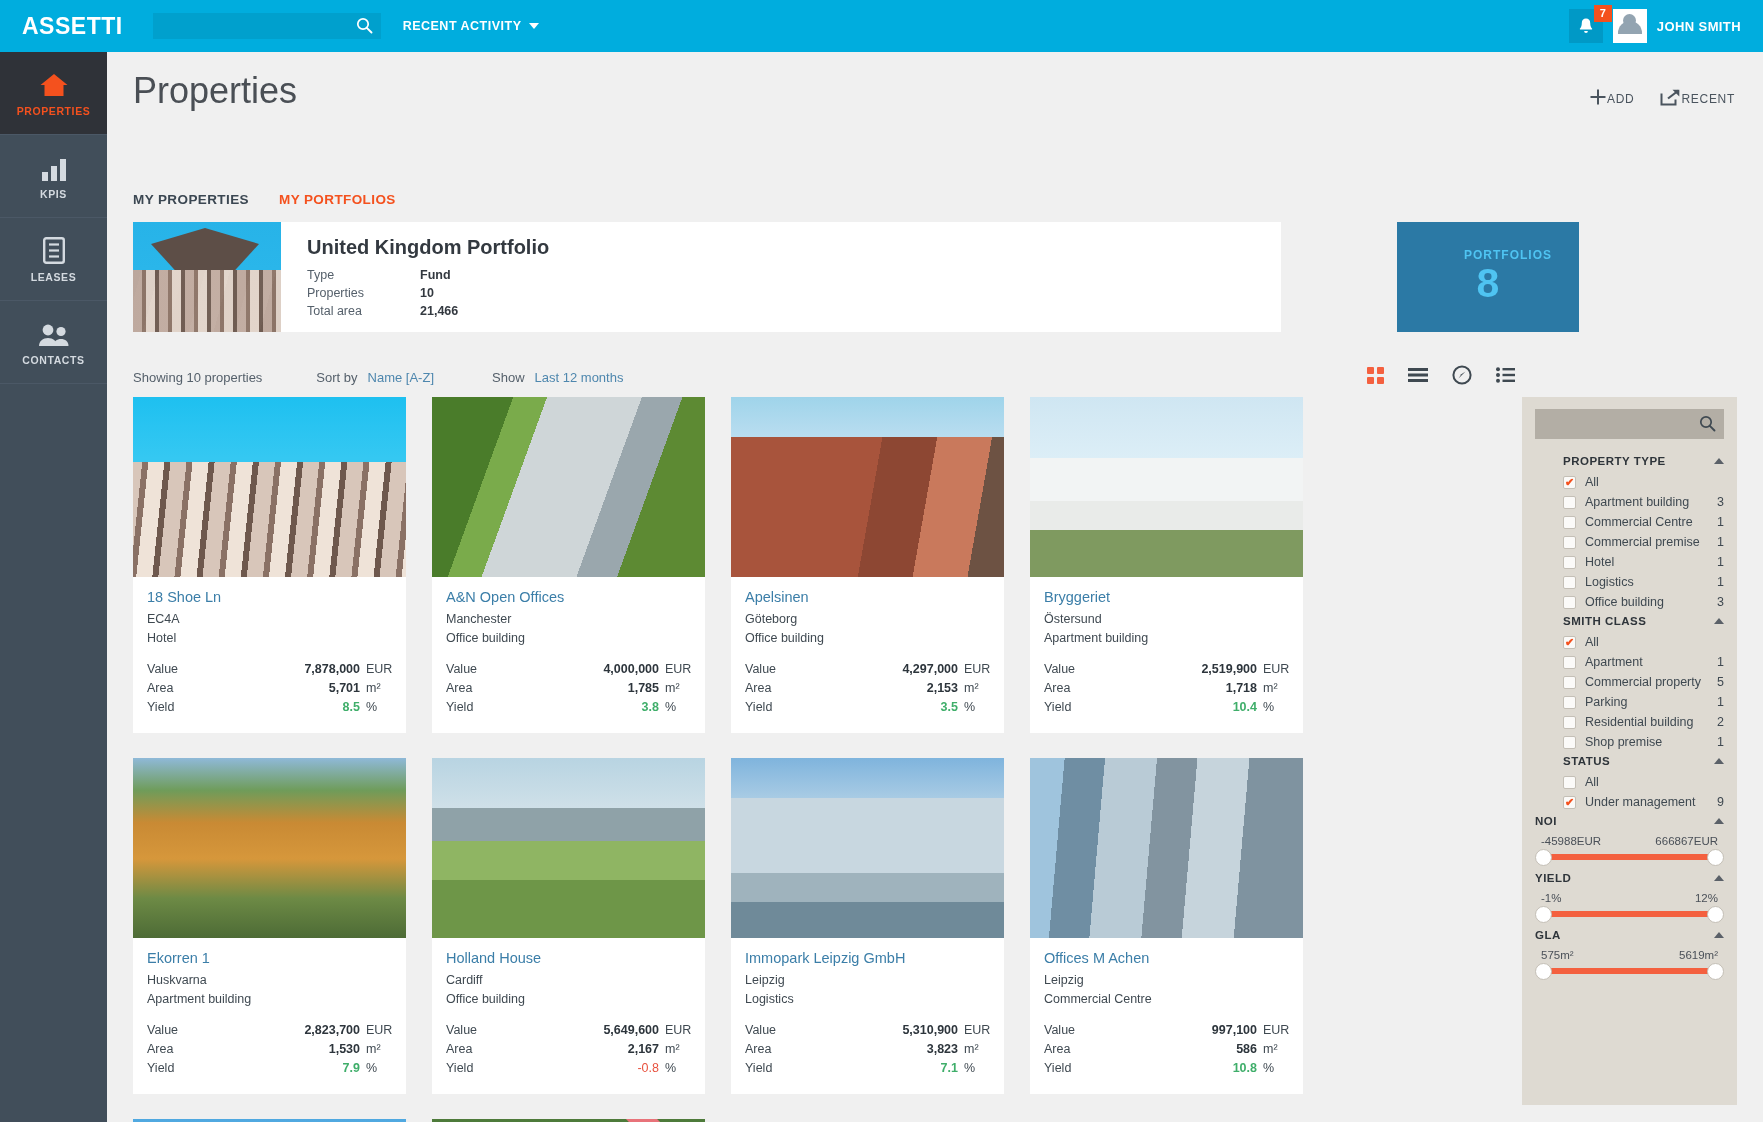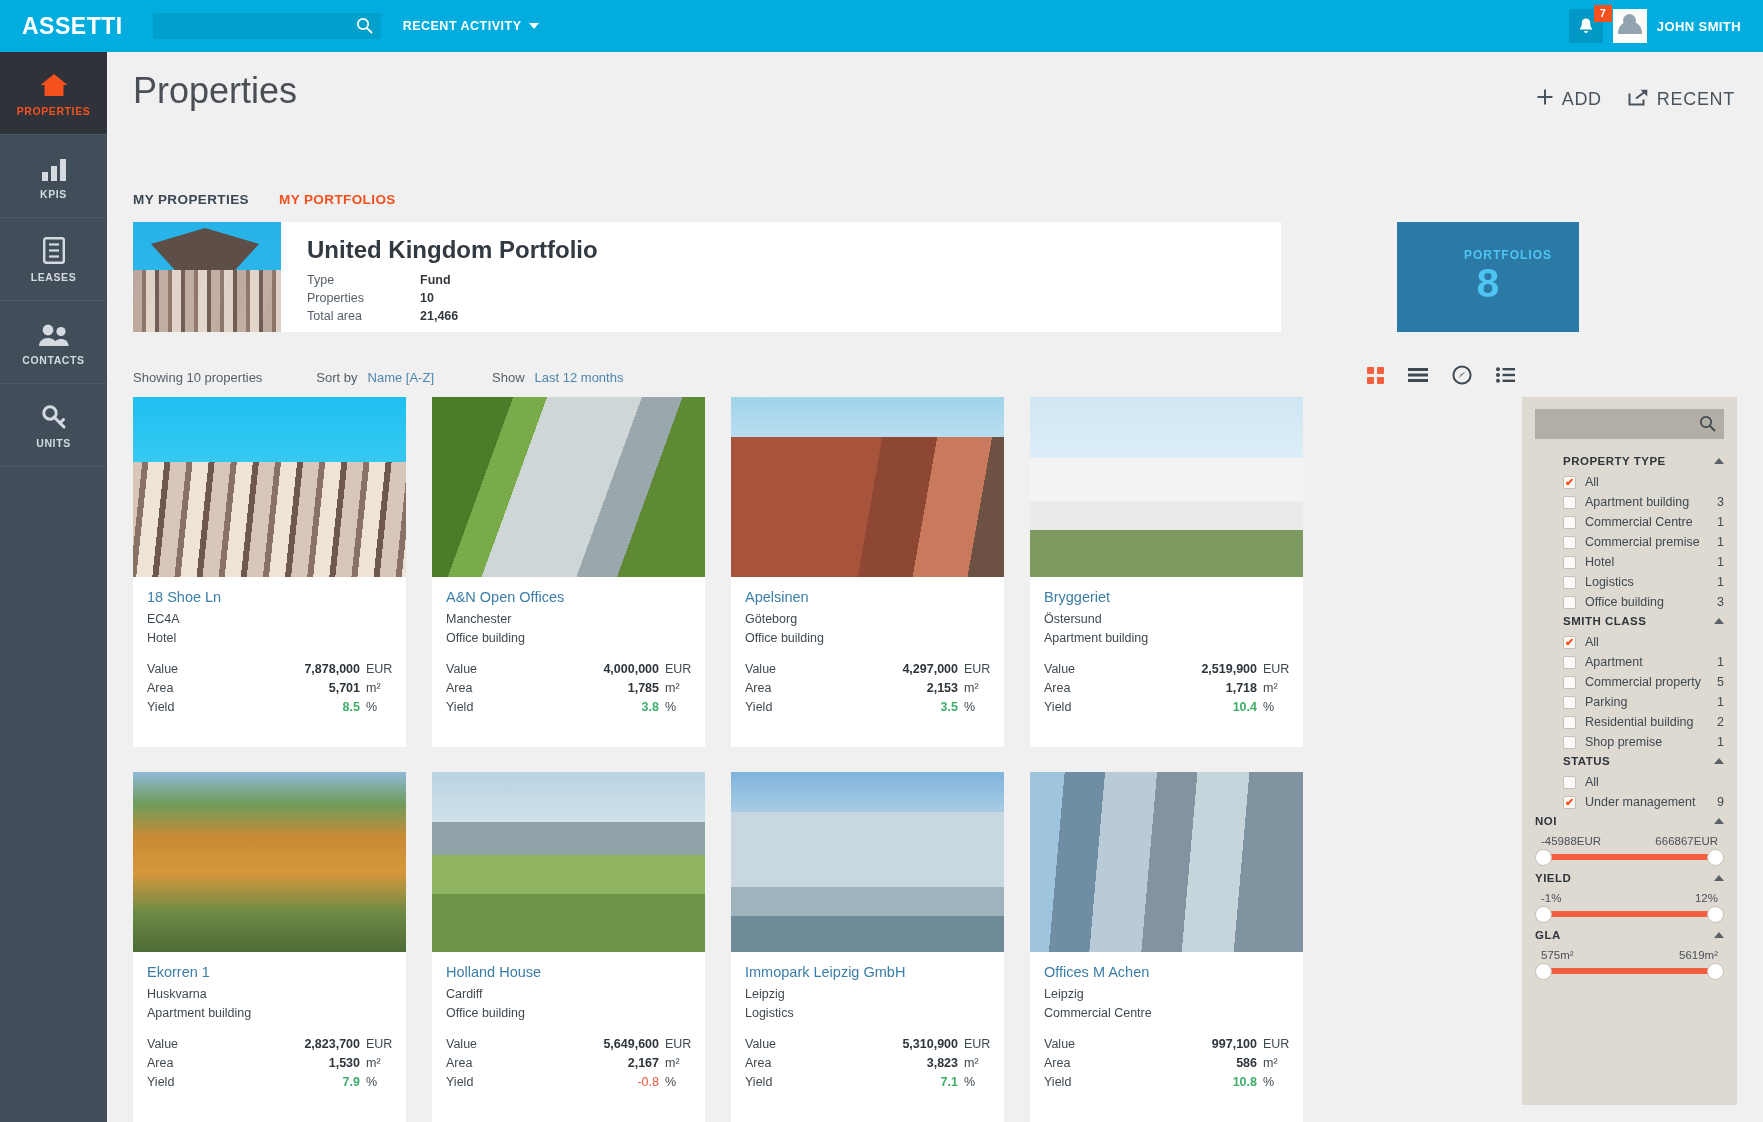--- a/index.html
+++ b/index.html
@@ -87,22 +87,22 @@
   }
   .page-title {
     position: absolute; left: 26px; top: 18px; font-size: 36px;
     color: #4a4f55; font-weight: normal;
   }
   .actions {
     position: absolute; right: 28px; top: 36px; display: flex;
     align-items: center; gap: 26px;
   }
   .action-btn {
-    display: flex; align-items: center; gap: 8px; cursor: pointer;
-    color: #4a545e; font-size: 18px; letter-spacing: 0.7px; justify-content: flex-end;
+    display: flex; align-items: center; cursor: pointer;
+    color: #4a545e; font-size: 12px; letter-spacing: 0.7px; justify-content: flex-end;
   }
 
   .tabs {
     position: absolute; left: 26px; top: 140px; display: flex; gap: 30px;
   }
   .tab {
     font-size: 13.5px; font-weight: bold; letter-spacing: 0.4px;
     color: #3b4752; cursor: pointer;
   }
   .tab.active { color: #f4511e; }
@@ -125,21 +125,21 @@
     content:''; position:absolute; left:0; right:0; bottom:0; height:62px;
     background: repeating-linear-gradient(90deg, #c2ada2 0 9px, #8d7568 9px 13px, #e3d6cc 13px 22px, #6d5a50 22px 26px);
     opacity: .95;
   }
   .pf-img::before {
     content:''; position:absolute; left:18px; top:6px; width:108px; height:42px;
     background: #5d4e47; clip-path: polygon(22% 100%, 0 38%, 50% 0, 100% 38%, 78% 100%);
     z-index: 2;
   }
   .pf-body { padding: 14px 0 0 26px; flex: 1; }
-  .pf-title { font-size: 24px; font-weight: bold; color: #333940; margin-bottom: 9px; }
+  .pf-title { font-size: 20px; font-weight: bold; color: #333940; margin-bottom: 9px; }
   .pf-row { display: flex; font-size: 12.5px; margin-bottom: 4px; }
   .pf-key { width: 113px; color: #55606b; }
   .pf-val { font-weight: bold; color: #333940; }
 
   .portfolios-box {
     position: absolute; left: 1290px; top: 170px; width: 182px; height: 110px;
     background: #2b79a5; display: flex; flex-direction: column;
     align-items: center; justify-content: center; cursor: pointer;
   }
   .pb-label {
@@ -165,21 +165,21 @@
   
   .grid {
     position: absolute; left: 26px; top: 345px; width: 1348px;
     display: flex; flex-wrap: wrap; gap: 0 26px;
   }
   .card {
     width: 273px; background: #fff; margin-bottom: 25px; position: relative;
     cursor: pointer;
   }
   .card-img { width: 273px; height: 180px; position: relative; overflow: hidden; }
-  .card-body { padding: 12px 14px 28px 14px; }
+  .card-body { padding: 12px 14px 14px 14px; }
   .card-title {
     font-size: 14.5px; color: #3b7ea8; margin-bottom: 7px;
   }
   .card-sub { font-size: 12.5px; color: #3f4951; margin-bottom: 5px; }
   .card-stats { margin-top: 17px; }
   .stat-row {
     display: flex; align-items: baseline; font-size: 12.5px; margin-bottom: 5px;
   }
   .stat-key { color: #3f4951; flex: 1; }
   .stat-val { font-weight: bold; color: #2d353c; text-align: right; }
@@ -332,30 +332,20 @@
       <svg width="32" height="24" viewBox="0 0 32 24">
           <circle cx="10" cy="7" r="5.4" fill="#d4dae0"></circle>
           <path d="M1 23c0-5 4-8 9-8s9 3 9 8z" fill="#d4dae0"></path>
           <circle cx="23" cy="8.5" r="4.6" fill="#d4dae0"></circle>
           <path d="M15.5 23c0-4.3 3.4-6.9 7.5-6.9s7.5 2.6 7.5 6.9z" fill="#d4dae0"></path>
         </svg>
     </span>
     <span class="nav-label">CONTACTS</span>
   </div>
 
-  <div class="nav-item">
-    <span class="nav-icon">
-      <svg width="26" height="26" viewBox="0 0 26 26">
-          <circle cx="9" cy="9" r="6.2" fill="none" stroke="#d4dae0" stroke-width="3"></circle>
-          <path d="M13 13 L23 23" stroke="#d4dae0" stroke-width="3" stroke-linecap="round"></path>
-          <path d="M19 19 L22.5 15.5" stroke="#d4dae0" stroke-width="3" stroke-linecap="round"></path>
-        </svg>
-    </span>
-    <span class="nav-label">UNITS</span>
-  </div>
 </div>
 
 <div class="main">
 
   <div class="page-title">Properties</div>
 
   <div class="actions">
     <div class="action-btn">
       <span>
         <svg width="18" height="18" viewBox="0 0 18 18">

